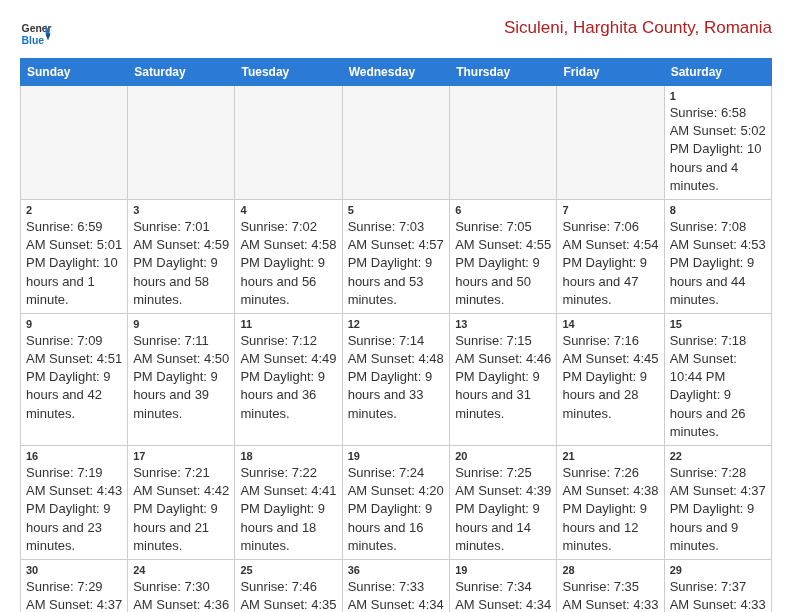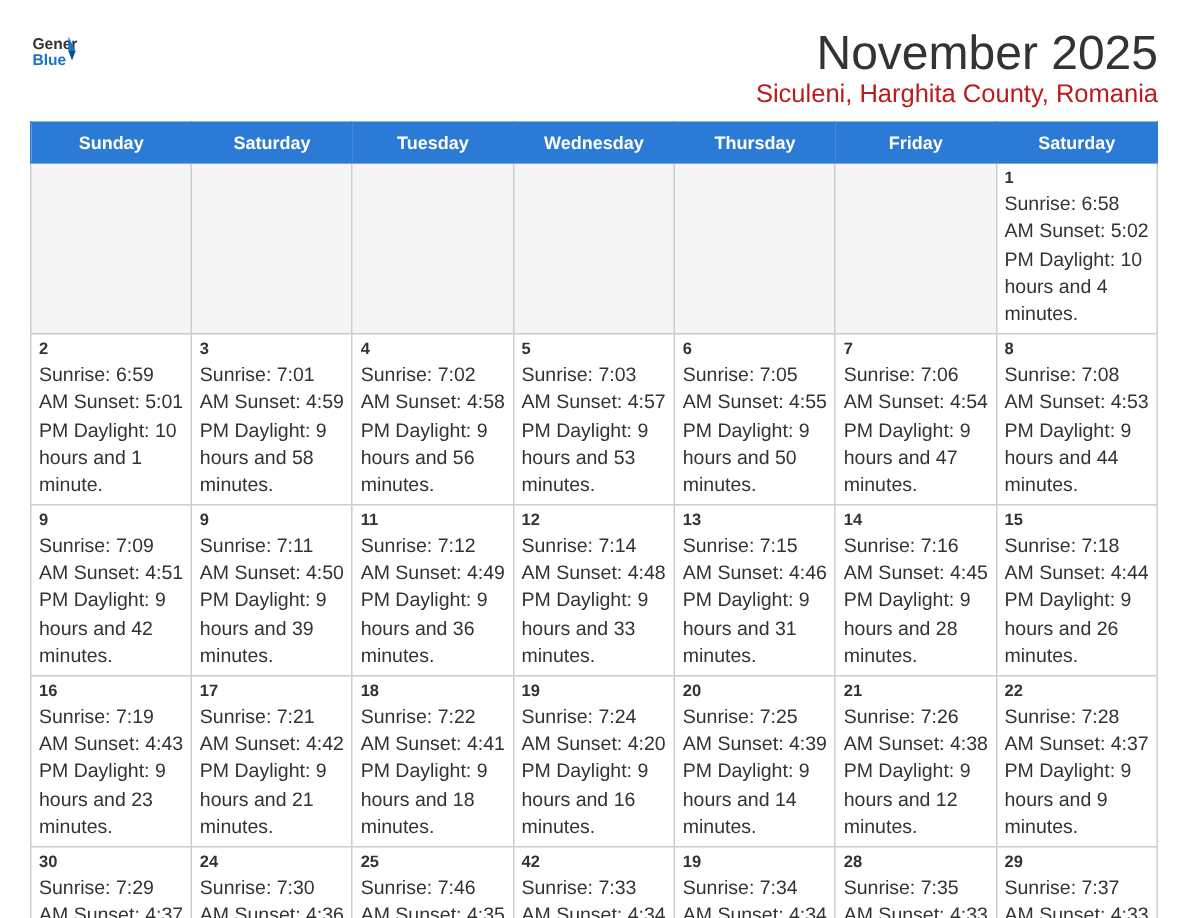--- a/index.html
+++ b/index.html
@@ -45,21 +45,21 @@
     .calendar {
       width: 100%;
       border-collapse: collapse;
       border: 1px solid #ccc;
     }
     .calendar th {
       background: #2b7ad6;
       color: #fff;
       font-size: 12px;
       font-weight: bold;
-      text-align: center;
+      text-align: left;
       padding: 6px 6px;
       border: 1px solid #2b7ad6;
     }
     .calendar td {
       vertical-align: top;
       border: 1px solid #ccc;
       padding: 4px 5px;
       width: 108px;
       min-height: 70px;
       font-size: 9.5px;
@@ -94,21 +94,20 @@
   <div class="header">
     <div class="logo">
       <svg class="logo-icon" viewBox="0 0 40 40">
         <text x="2" y="18" font-size="13" font-weight="bold" fill="#333" font-family="Arial">General</text>
         <text x="2" y="32" font-size="13" font-weight="bold" fill="#1a73c8" font-family="Arial">Blue</text>
         <polygon points="32,8 38,20 32,20" fill="#1a73c8"></polygon>
         <polygon points="32,20 38,20 35,28" fill="#0d4f8c"></polygon>
       </svg>
     </div>
     <div class="title-block">
-      <div class="cal-title">November 2025</div>
       <div class="cal-subtitle">Siculeni, Harghita County, Romania</div>
     </div>
   </div>
 
   <table class="calendar">
     <thead>
       <tr>
         <th>Sunday</th>
         <th>Saturday</th>
         <th>Tuesday</th>
@@ -210,21 +209,21 @@
           </td>
           <td>
             <span class="day-number">14</span>
             <div class="day-info">Sunrise: 7:16 AM
 Sunset: 4:45 PM
 Daylight: 9 hours and 28 minutes.</div>
           </td>
           <td>
             <span class="day-number">15</span>
             <div class="day-info">Sunrise: 7:18 AM
-Sunset: 4:44 PM
+Sunset: 10:44 PM
 Daylight: 9 hours and 26 minutes.</div>
           </td>
         </tr>
         <tr>
           <td>
             <span class="day-number">16</span>
             <div class="day-info">Sunrise: 7:19 AM
 Sunset: 4:43 PM
 Daylight: 9 hours and 23 minutes.</div>
           </td>
@@ -278,21 +277,21 @@
 Sunset: 4:36 PM
 Daylight: 9 hours and 5 minutes.</div>
           </td>
           <td>
             <span class="day-number">25</span>
             <div class="day-info">Sunrise: 7:46 AM
 Sunset: 4:35 PM
 Daylight: 9 hours and 3 minutes.</div>
           </td>
           <td>
-            <span class="day-number">42</span>
+            <span class="day-number">36</span>
             <div class="day-info">Sunrise: 7:33 AM
 Sunset: 4:34 PM
 Daylight: 9 hours and 1 minute.</div>
           </td>
           <td>
             <span class="day-number">19</span>
             <div class="day-info">Sunrise: 7:34 AM
 Sunset: 4:34 PM
 Daylight: 8 hours and 59 minutes.</div>
           </td>

